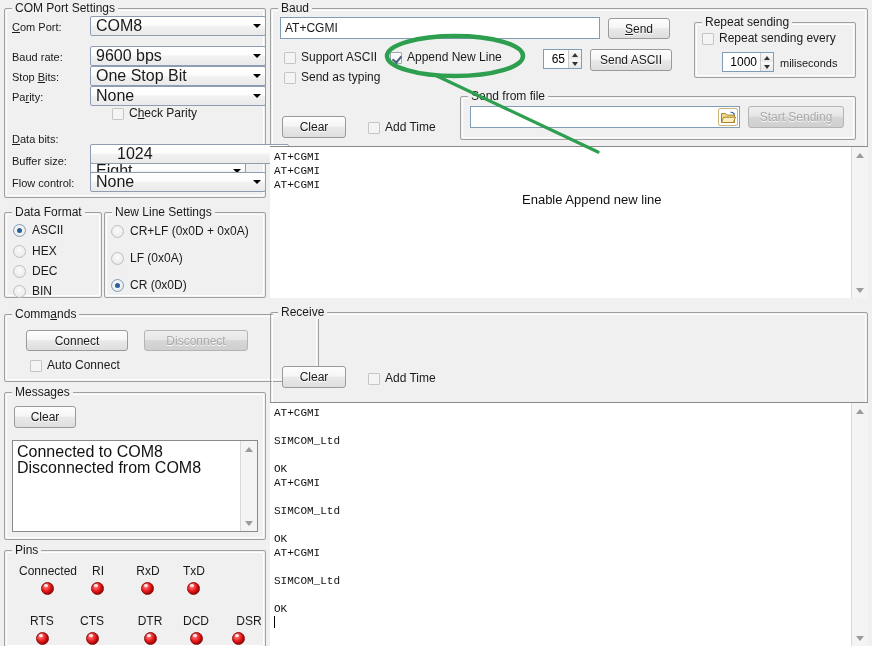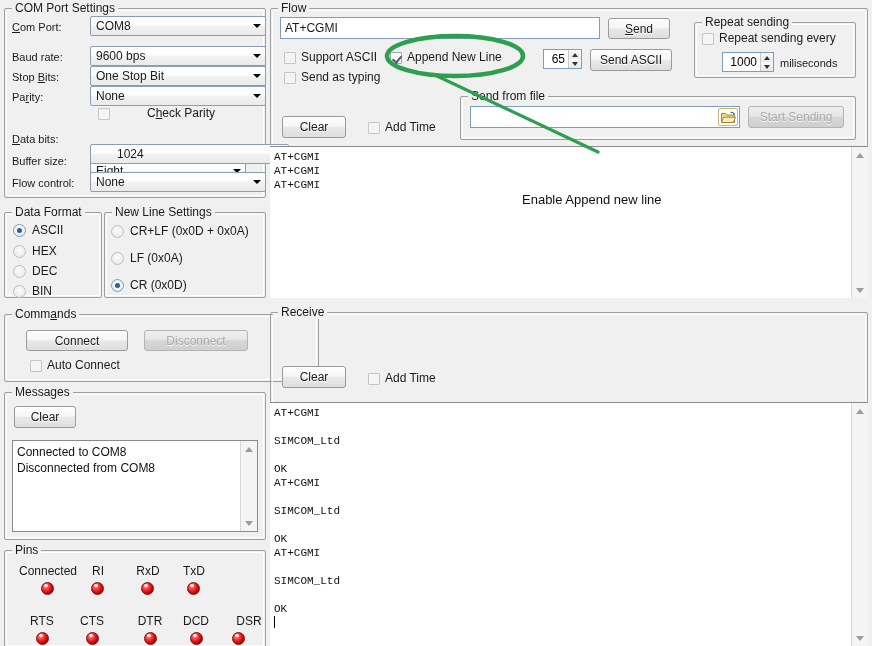--- a/index.html
+++ b/index.html
@@ -34,21 +34,21 @@
 
   
   .lbl { position:absolute; font-size:11px; color:#1a1a1a; white-space:nowrap; line-height:14px; }
   .u { text-decoration: underline; }
 
   
   .combo {
     position:absolute; height:20px;
     background: linear-gradient(#ffffff 0%, #fdfdfd 45%, #f2f2f2 50%, #eaeaea 100%);
     border:1px solid #8e9eb2; border-radius:2px;
-    font-size:12px; color:#1a1a1a;
+    font-size:16px; color:#1a1a1a;
     display:flex; align-items:center;
   }
   .combo .cv { padding-left:5px; flex:1; white-space:nowrap; overflow:hidden; }
   .combo .carrow {
     width:17px; height:100%; display:flex; align-items:center; justify-content:center;
   }
   .combo .carrow i {
     display:block; width:0; height:0;
     border-left:4px solid transparent; border-right:4px solid transparent;
     border-top:4px solid #000;
@@ -125,21 +125,21 @@
     position:absolute; background:#fff; border:1px solid #8a8a8a;
     overflow:hidden;
   }
   .logarea .inner {
     position:absolute; left:0; top:0; right:17px; bottom:0;
     padding:3px 0 0 4px;
     font-family:"Liberation Mono", monospace; font-size:11px; line-height:14px;
     color:#111; white-space:pre;
   }
   .logarea .inner.sans {
-    font-family:"Liberation Sans", sans-serif; font-size:12px; line-height:16px;
+    font-family:"Liberation Sans", sans-serif; font-size:16px; line-height:16px;
   }
   .caret { display:inline-block; width:1px; height:12px; background:#000; vertical-align:-2px; }
 
   
   .sbar {
     position:absolute; right:0; top:0; bottom:0; width:17px;
     background:#f4f4f4; border-left:1px solid #d8d8d8;
     display:flex; flex-direction:column; justify-content:space-between;
   }
   .sbar .ar { height:16px; display:flex; align-items:center; justify-content:center; }
@@ -209,21 +209,21 @@
       </div>
 
       <div class="lbl" style="left:8px; top:82px;">Pa<span class="u">r</span>ity:</div>
       <div class="combo" style="left:86px; top:78px; width:176px;">
         <span class="cv">None</span>
         <span class="carrow">
             <i></i>
           </span>
       </div>
 
-      <div class="cb" style="left:94px; top:99px;gap:32px;">
+      <div class="cb" style="left:108px; top:99px;">
         <span class="box"></span>
         <span class="cbl">C<span class="u">h</span>eck Parity</span>
       </div>
 
       <div class="lbl" style="left:8px; top:124px;"><span class="u">D</span>ata bits:</div>
       <div class="combo" style="left:86px; top:120px; width:156px;margin-top:33px;">
         <span class="cv">Eight</span>
         <span class="carrow">
             <i></i>
           </span>
@@ -348,21 +348,21 @@
       <div class="led" style="left:32px; top:82px;"></div>
       <div class="led" style="left:82px; top:82px;"></div>
       <div class="led" style="left:140px; top:82px;"></div>
       <div class="led" style="left:186px; top:82px;"></div>
       <div class="led" style="left:228px; top:82px;"></div>
     </div>
   </div>
 
   <div class="gb" style="left:270px; top:2px; width:598px; height:296px;">
     <div class="gb-frame"></div>
-    <div class="gb-title">Flow</div>
+    <div class="gb-title">Baud</div>
     <div class="gb-body">
 
       <div class="tinput" style="left:10px; top:9px; width:320px; height:22px;">
         <span>AT+CGMI</span>
       </div>
       <div class="btn" style="left:338px; top:10px; width:62px; height:21px;"><span class="u">S</span>end</div>
 
       <div class="cb" style="left:14px; top:43px;">
         <span class="box"></span>
         <span class="cbl">Support ASCII</span>

